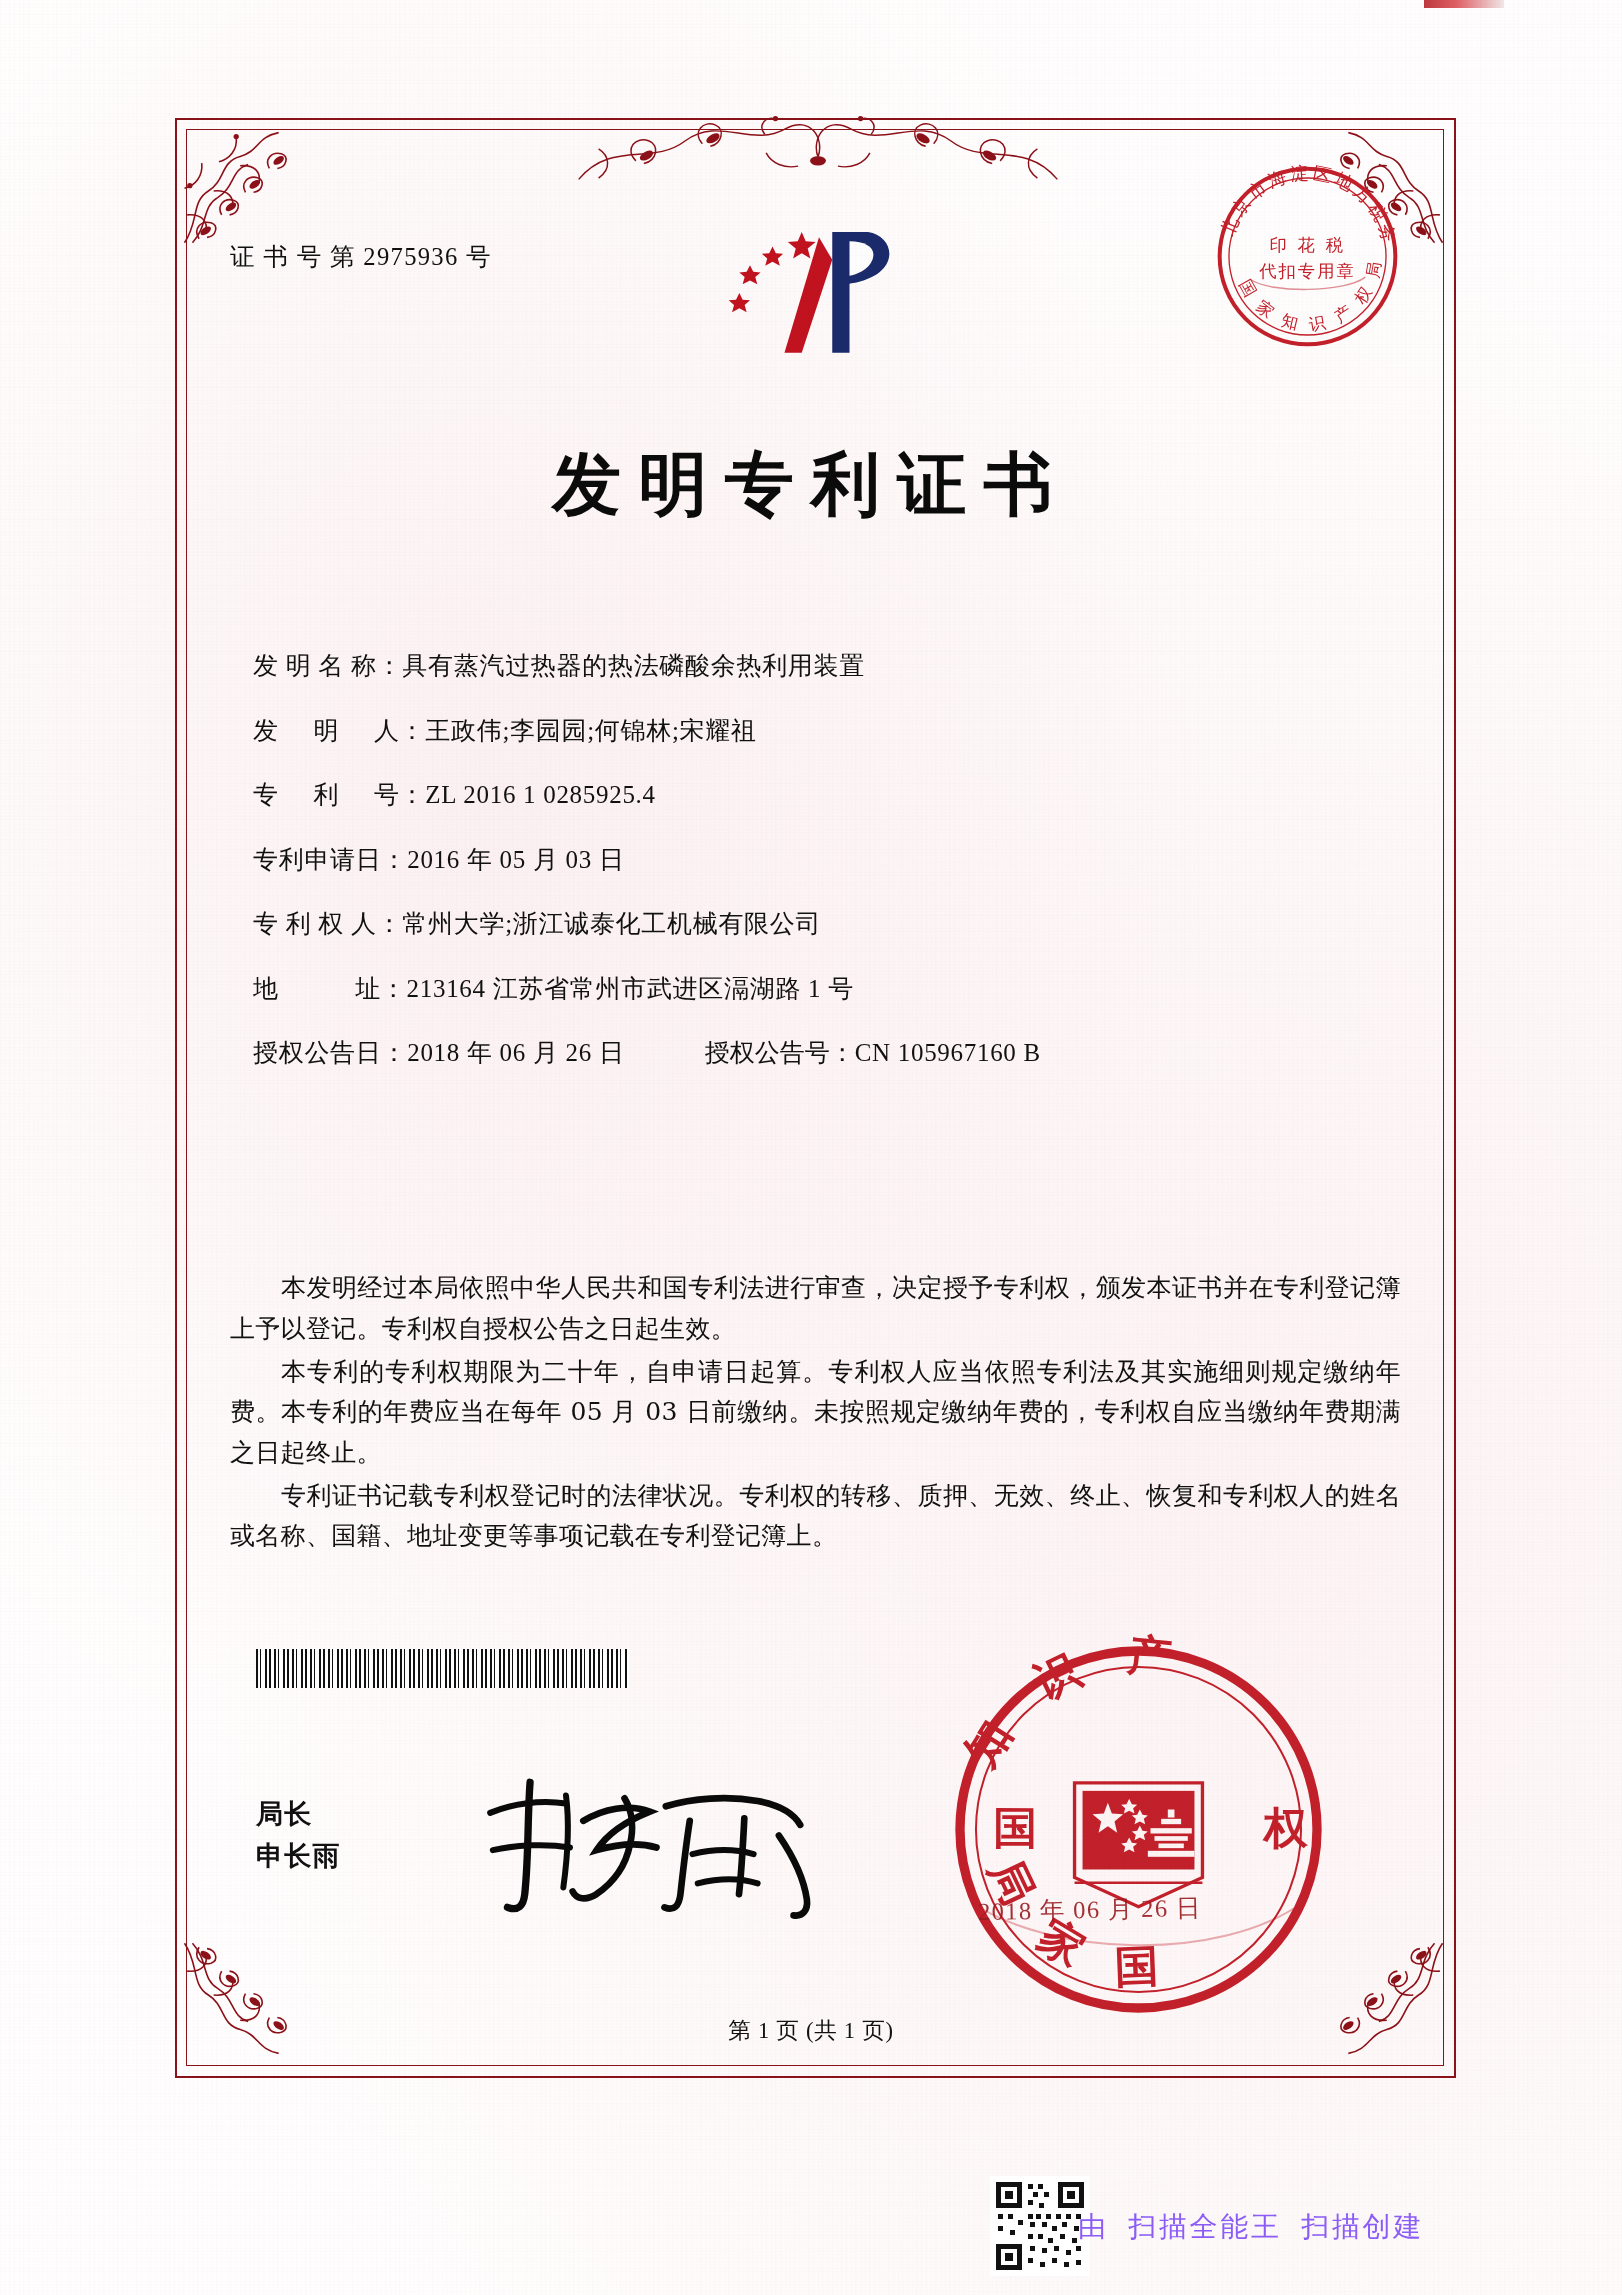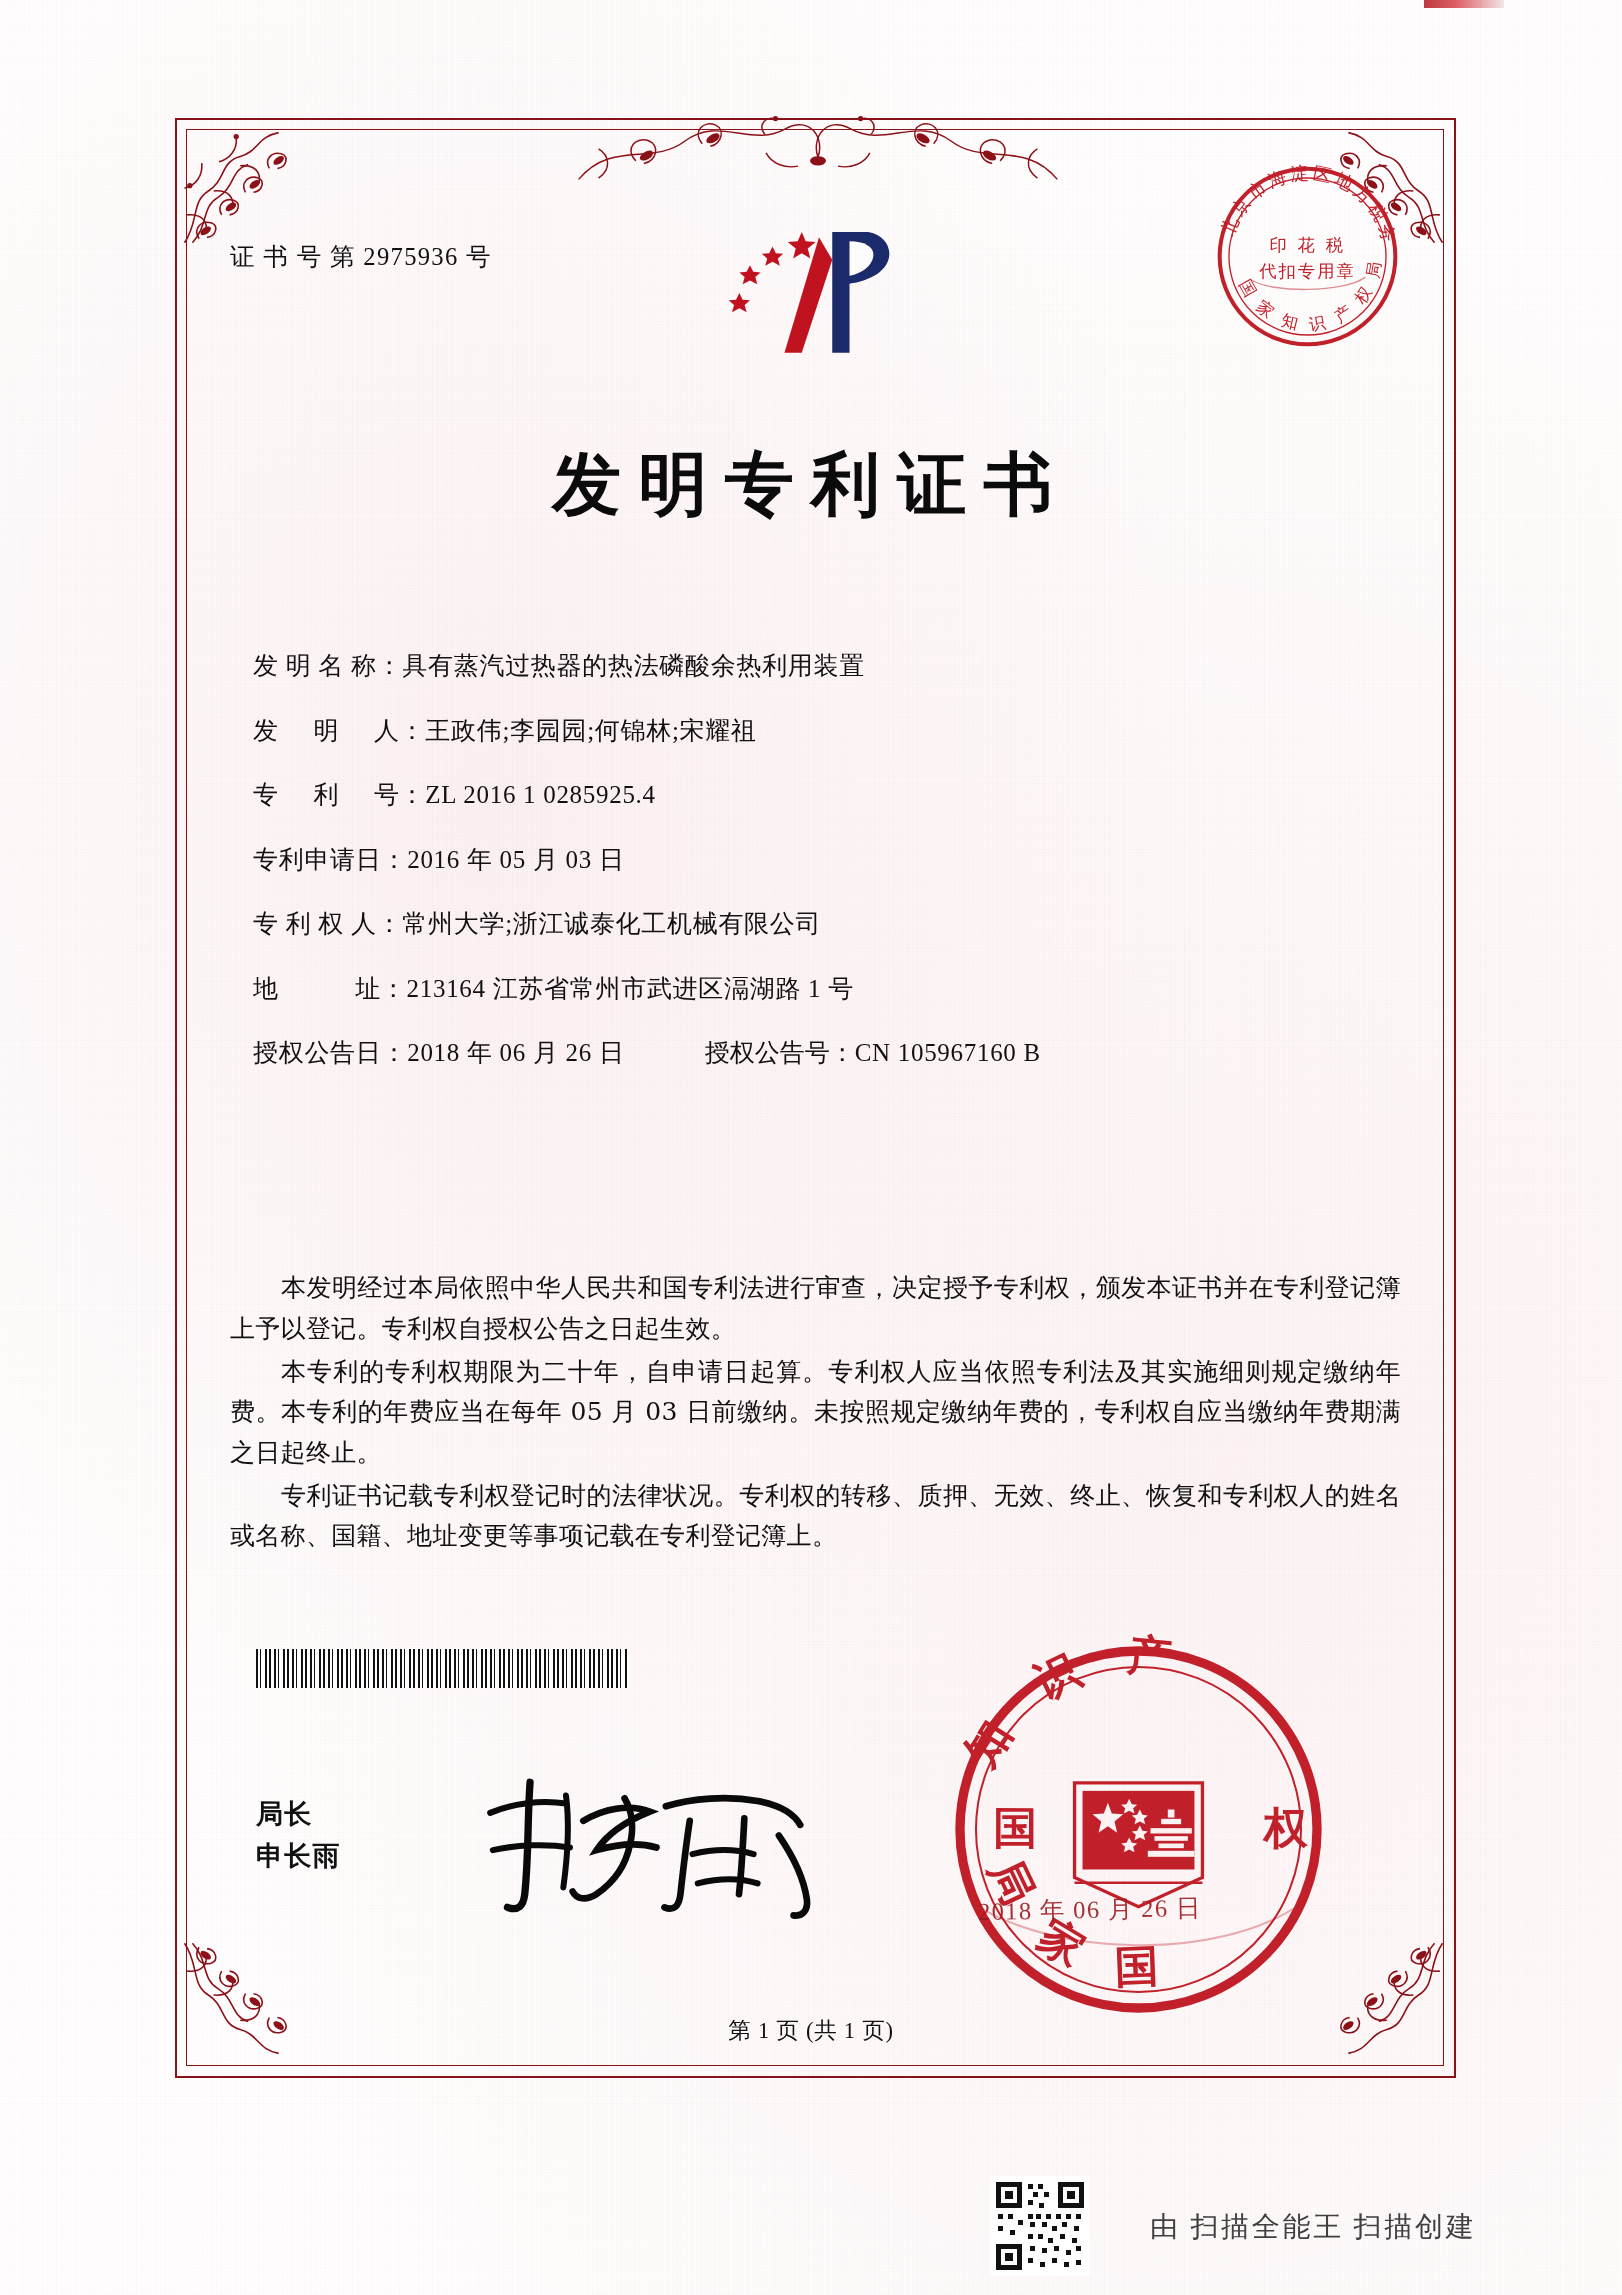--- a/index.html
+++ b/index.html
@@ -230,26 +230,26 @@
   
   .qr {
     position: absolute;
     left: 990px; top: 2176px;
     width: 100px; height: 100px;
   }
   .qr svg { width:100%; height:100%; display:block; }
 
   .footer-text {
     position: absolute;
-    left: 1150px; top: 2208px;
+    left: 1078px; top: 2208px;
     font-size: 28px;
-    color: #404040;
+    color: #8b5cf6;
     letter-spacing: 2.7px;
     white-space: nowrap;
-    font-family: Liberation Serif, serif;
+    font-family: Liberation Mono, monospace;
   }
 </style>
 </head>
 <body>
 
 <div class="page">
 
   <div class="top-artifact"></div>
 
   <div class="frame-outer"></div>

